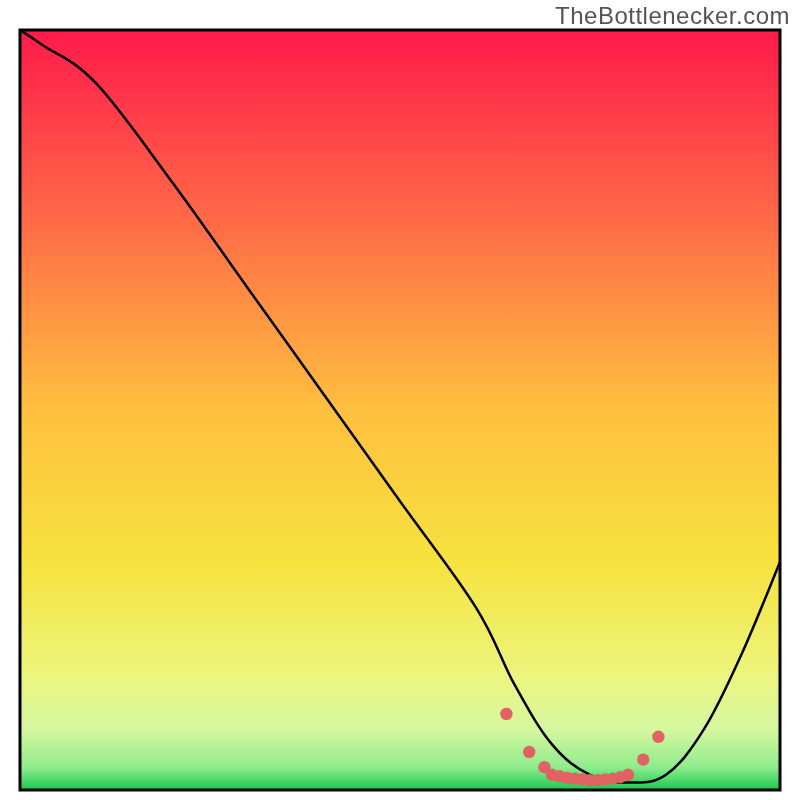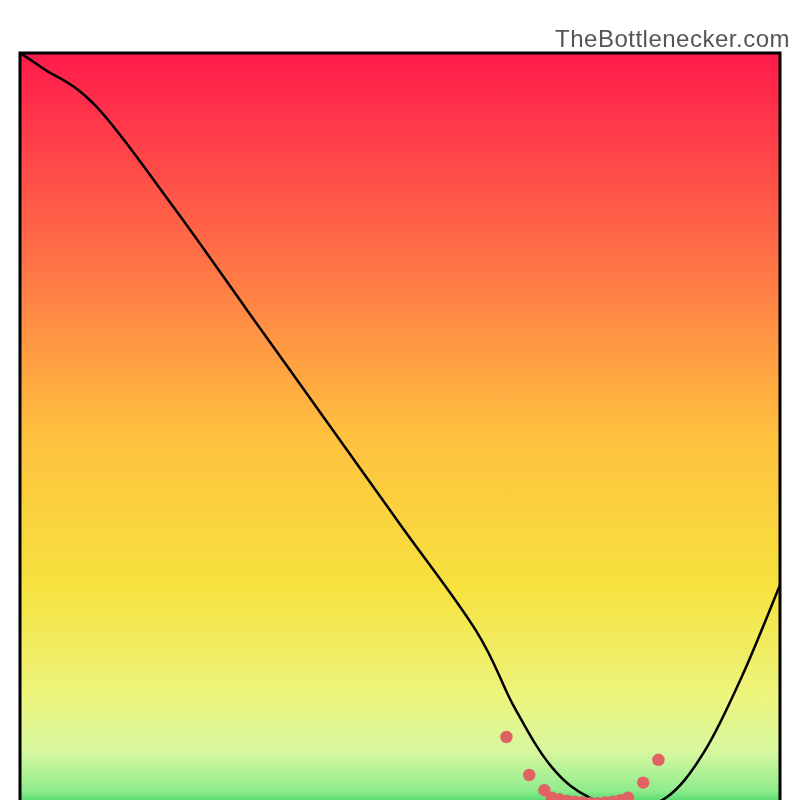--- a/index.html
+++ b/index.html
@@ -10,21 +10,20 @@
     overflow: hidden;
     background: #ffffff;
     font-family: Arial, Helvetica, sans-serif;
   }
   .chart-frame {
     position: absolute;
     left: 0;
     top: 0;
     width: 800px;
     height: 752px;
-    margin-top: 23px;
   }
   .watermark {
     position: absolute;
     top: 2px;
     right: 10px;
     color: #555555;
     font-size: 24px;
     letter-spacing: 0.5px;
     font-family: Arial, sans-serif;
   }

